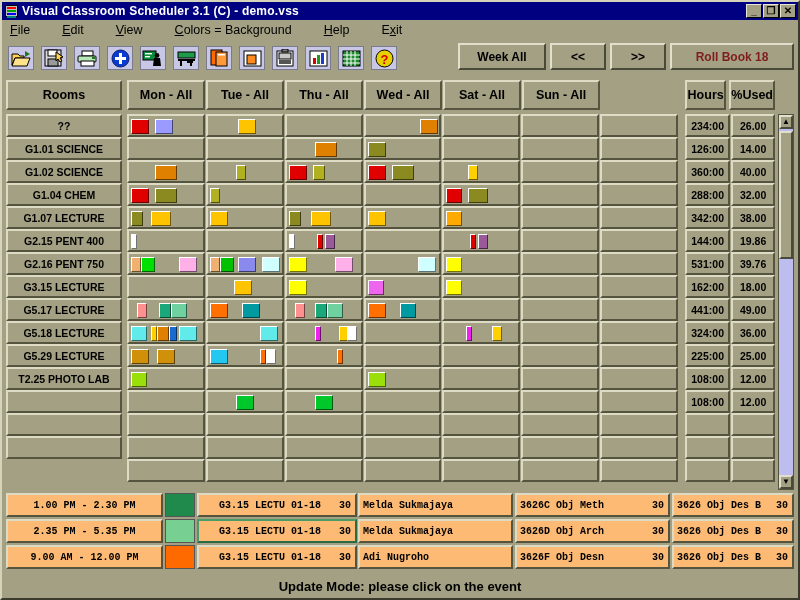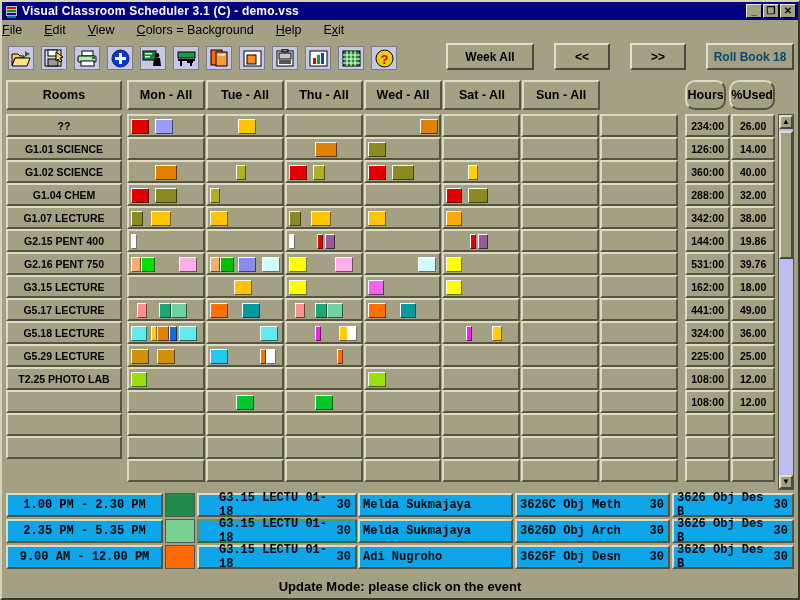--- a/index.html
+++ b/index.html
@@ -29,41 +29,41 @@
                 white-space:nowrap; flex:1 1 auto; }
   .winbtns { display:flex; gap:1px; align-items:center; }
   .winbtn { width:16px; height:14px; background:#a3a083;
             border-left:1px solid #e8e6d4; border-top:1px solid #e8e6d4;
             border-right:1px solid #000; border-bottom:1px solid #000;
             display:flex; align-items:center; justify-content:center;
             font-size:10px; font-weight:bold; line-height:1; color:#000;
             font-family:"Liberation Sans", sans-serif; }
 
   
-  #menubar { height:20px; display:flex; align-items:center; 
-             background:#a3a083; gap:22px; }
+  #menubar { height:20px; display:flex; align-items:center; padding-left:8px;
+             background:#a3a083; gap:32px; }
   .menu-item { font-size:12.5px; color:#000; white-space:nowrap; }
   .menu-item u { text-decoration:underline; }
 
   
   #toolbar { height:36px; display:flex; align-items:center; padding-left:6px;
              background:#a3a083; position:relative; }
   .tbtn { width:26px; height:24px; margin-right:7px; background:#c9c7e6;
           border:1px solid #7b7b8e; display:flex; align-items:center;
           justify-content:center; position:relative; overflow:hidden; }
   .tbtn svg { display:block; }
-  #toolbar-right { position:absolute; right:4px; top:3px; display:flex; gap:20px; }
+  #toolbar-right { position:absolute; right:4px; top:3px; display:flex; gap:4px; }
   .tb-btn3d { background:#a3a083; font-weight:bold; font-size:12px; color:#000;
               border-left:2px solid #e2e0cc; border-top:2px solid #e2e0cc;
               border-right:2px solid #4a4a3a; border-bottom:2px solid #4a4a3a;
               display:flex; align-items:center; justify-content:center;
               height:27px; white-space:nowrap; }
   #btn-week-all { width:88px; }
   #btn-prev, #btn-next { width:56px; }
-  #btn-rollbook { width:88px; color:#0c4a6e; }
+  #btn-rollbook { width:124px; color:#7f1d1d; }
 
   
   #grid-wrap { position:absolute; left:4px; top:78px; width:788px; height:410px; }
 
   .hdr-cell, .cell, .room-cell, .num-cell {
       background:#a3a083;
       border-left:2px solid #dddbc4; border-top:2px solid #dddbc4;
       border-right:2px solid #54543f; border-bottom:2px solid #54543f;
   }
   .hdr-cell { display:flex; align-items:center; justify-content:center;
@@ -83,21 +83,21 @@
   #days-body { margin-top:4px; }
   .day-row { display:flex; }
   .cell { width:78px; height:23px; margin-right:1px; position:relative; }
   .blk { position:absolute; top:3px;
          border-left:1px solid #ffffff; border-top:1px solid #ffffff;
          border-right:1px solid rgba(0,0,0,.55); border-bottom:1px solid rgba(0,0,0,.55); }
 
   
   #num-col { position:absolute; left:679px; top:0; width:90px; }
   #num-head { display:flex; }
-  #num-head .hdr-cell { width:58px;border-radius:10px; }
+  #num-head .hdr-cell { width:58px; }
   #num-head .hdr-cell:last-child { width:56px; margin-left:3px; }
   #num-body { margin-top:4px; }
   .num-row { display:flex; }
   .num-cell { height:23px; display:flex; align-items:center; justify-content:center;
               font-weight:bold; font-size:10.5px; width:58px; }
   .num-cell.pct { width:56px; margin-left:1px; }
 
   
   #vscroll { position:absolute; left:772px; top:34px; width:16px; height:376px;
              background:#bdbdf0; border:1px solid #54543f; }
@@ -109,25 +109,25 @@
   #sb-up { position:absolute; top:0; left:0; }
   #sb-down { position:absolute; bottom:0; left:0; }
   #sb-thumb { position:absolute; top:16px; left:0; width:14px; height:128px;
               background:#a3a083;
               border-left:2px solid #e2e0cc; border-top:2px solid #e2e0cc;
               border-right:2px solid #4a4a3a; border-bottom:2px solid #4a4a3a; }
 
   
   #events { position:absolute; left:4px; top:491px; width:788px; }
   .ev-row { display:flex; margin-bottom:2px; height:24px; }
-  .ev-cell { background:#0ea5e9;
+  .ev-cell { background:#fdba74;
              border-left:2px solid #dddbc4; border-top:2px solid #dddbc4;
              border-right:2px solid #54543f; border-bottom:2px solid #54543f;
              display:flex; align-items:center; font-family:"Liberation Mono", monospace;
-             font-size:12px; font-weight:bold; }
+             font-size:10px; font-weight:bold; }
   .ev-time { width:157px; justify-content:center; }
   .ev-swatch { width:30px; margin-left:2px; border:1px solid #555; }
   .ev-room { width:160px; padding-left:20px; margin-left:2px; }
   .ev-room .cnt { margin-left:auto; padding-right:4px; }
   .ev-staff { width:155px; padding-left:3px; margin-left:1px; }
   .ev-sub1 { width:155px; padding-left:3px; margin-left:2px; }
   .ev-sub1 .cnt { margin-left:auto; padding-right:4px; }
   .ev-sub2 { flex:1; padding-left:3px; margin-left:2px; }
   .ev-sub2 .cnt { margin-left:auto; padding-right:4px; }
   .ev-row.sel .ev-room { border-color:#4a9a6a #2a6a44 #2a6a44 #4a9a6a; }

